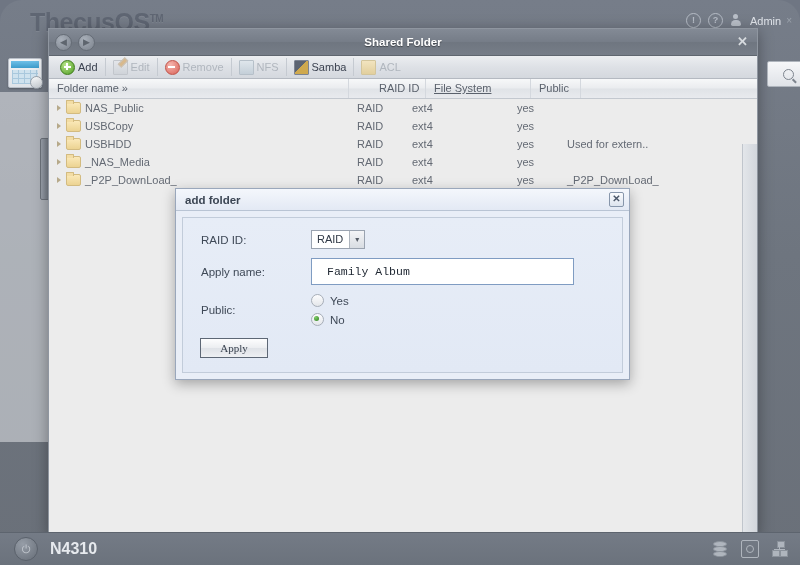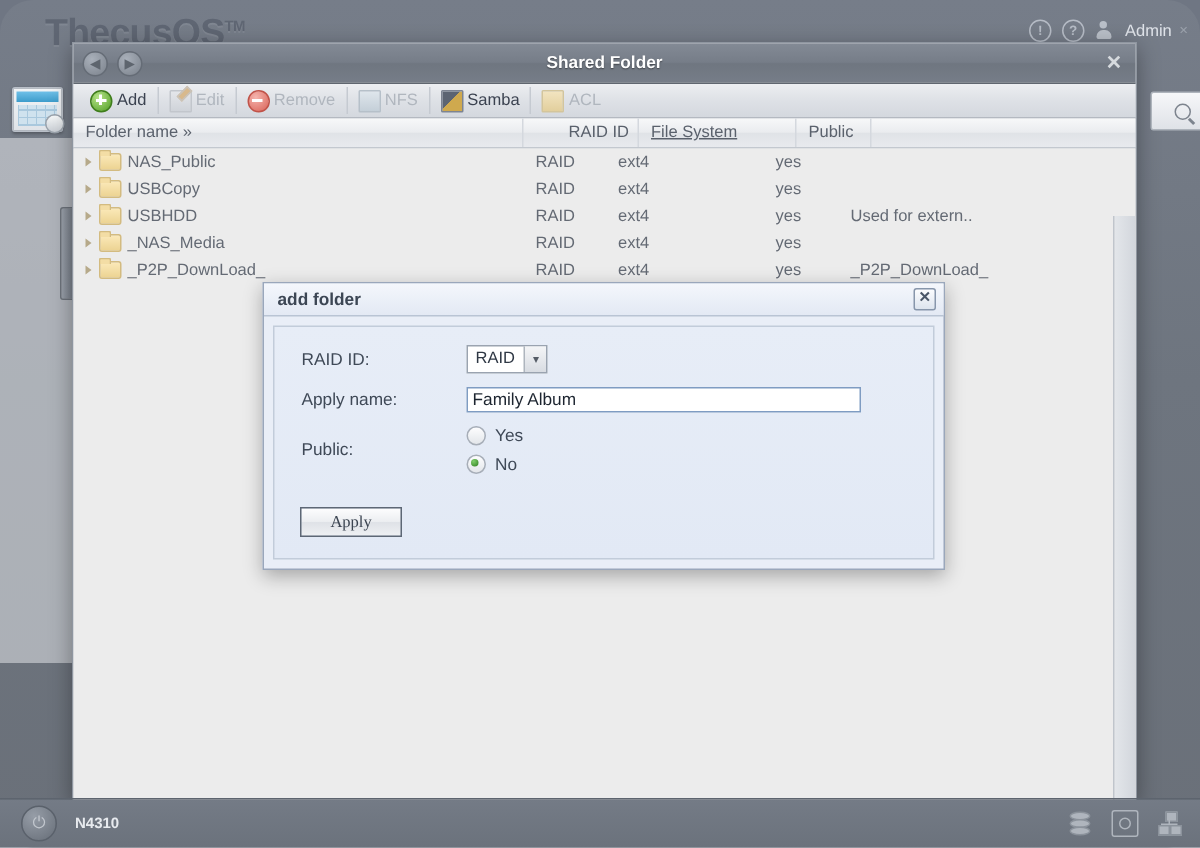--- a/index.html
+++ b/index.html
@@ -243,24 +243,24 @@
     display:inline-flex;align-items:stretch;height:17px;
     border:1px solid #9aa3b0;background:#fff;
   }
   .select-wrap .sv{padding:0 6px 0 5px;font-size:11px;color:#2f3845;line-height:17px;}
   .select-wrap .sarrow{
     width:14px;background:linear-gradient(180deg,#f4f5f7,#d8dce2);
     border-left:1px solid #aeb5be;display:flex;align-items:center;justify-content:center;
     font-size:8px;color:#555c66;line-height:1;
   }
   #folder-input{
-    width:263px;height:17px;box-sizing:border-box;
+    width:263px;height:27px;box-sizing:border-box;
     border:1px solid #7f9cc2;background:#ffffff;
-    font-family:Liberation Sans, sans-serif;font-size:11.5px;color:#1d2530;
-    padding:0 3px;outline:none;
+    font-family:Liberation Mono, monospace;font-size:11.5px;color:#1d2530;
+    padding:0 15px;outline:none;
   }
   .radio-col{display:flex;flex-direction:column;gap:6px;}
   .rrow{display:flex;align-items:center;gap:6px;font-size:11.5px;color:#3f4957;}
   .radio{
     width:11px;height:11px;border-radius:50%;flex:none;
     background:linear-gradient(180deg,#fdfdfe,#e3e6ea);
     border:1px solid #a7aeb8;position:relative;
   }
   .radio.on:after{
     content:"";position:absolute;left:2px;top:2px;width:5px;height:5px;border-radius:50%;
@@ -283,21 +283,21 @@
     border-top:1px solid #5d646e;
     display:flex;align-items:center;
   }
   #power-btn{
     width:22px;height:22px;border-radius:50%;margin-left:14px;
     background:radial-gradient(circle at 35% 28%,#969da7,#666d77);
     border:1px solid #5a616b;
     display:flex;align-items:center;justify-content:center;
     color:#c2c7ce;font-size:11px;line-height:1;
   }
-  #model-name{margin-left:12px;color:#e7eaee;font-size:10px;font-weight:bold;}
+  #model-name{margin-left:12px;color:#e7eaee;font-size:16px;font-weight:bold;}
   #sys-icons{margin-left:auto;margin-right:12px;display:flex;align-items:center;gap:13px;}
   .sysico{width:16px;height:16px;position:relative;opacity:.92;}
   .ic-disks i{display:block;position:absolute;left:1px;right:1px;height:4px;
     border-radius:50%;background:#b5bbc3;border:1px solid #8e959e;}
   .ic-disks i:nth-child(1){top:0;}
   .ic-disks i:nth-child(2){top:5px;}
   .ic-disks i:nth-child(3){top:10px;}
   .ic-media{border:1.5px solid #b5bbc3;border-radius:2px;}
   .ic-media:after{content:"";position:absolute;left:3.5px;top:3.5px;width:6px;height:6px;
     border-radius:50%;border:1.5px solid #b5bbc3;}

